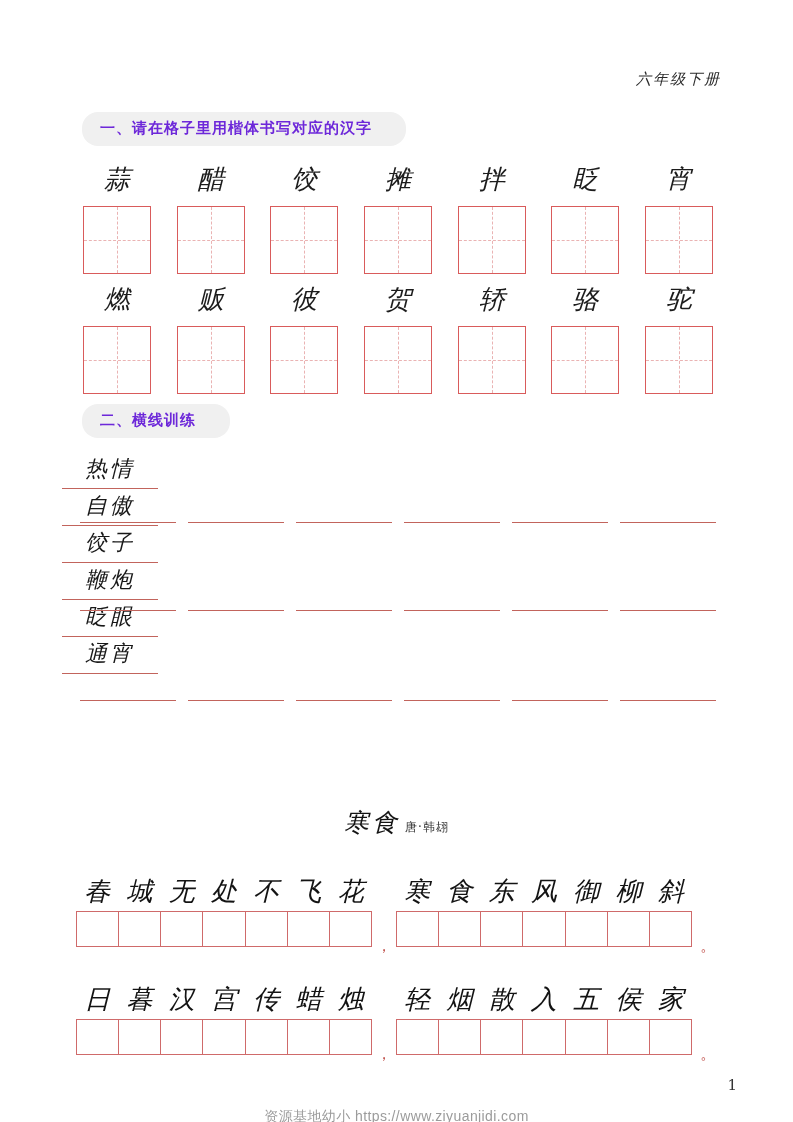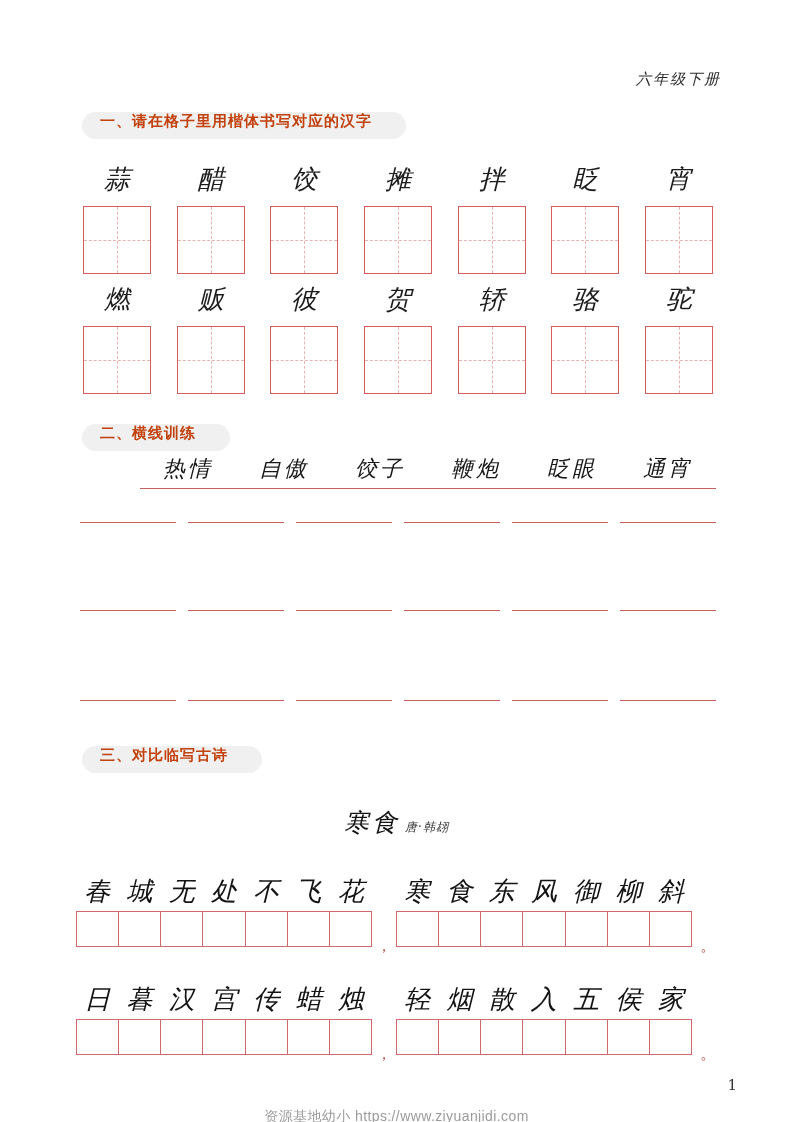--- a/index.html
+++ b/index.html
@@ -24,25 +24,25 @@
     letter-spacing: 2px;
     color: #2b2b2b;
     font-style: italic;
   }
 
   
   .section-pill {
     display: inline-block;
     background: #f0f0f0;
     border-radius: 16px;
-    padding: 0 34px 8px 18px;
+    padding: 7px 34px 8px 18px;
     font-size: 15px;
     font-weight: 700;
     letter-spacing: 1px;
-    color: #c2410c;
+    color: #6d28d9;
   }
   .sec-wrap { position: absolute; left: 82px; }
 
   
   .char-row {
     position: absolute;
     left: 80px;
     width: 636px;
     display: flex;
     justify-content: space-between;
@@ -73,24 +73,25 @@
     border-left:1px dashed #eab3b3;
   }
   .tianzi::after {
     top:50%; left:0; width:100%; height:0;
     border-top:1px dashed #eab3b3;
   }
 
   
   .word-row {
     position: absolute;
-    left: 80px;
+    left: 62px;
     width: 636px;
     display: flex;
-    justify-content: flex-end;
+    justify-content: space-between;
+    flex-direction: column;
   }
   .word-cell { width: 96px; }
   .word-text {
     height: 34px;
     line-height: 34px;
     text-align: center;
     font-family: "DejaVu Serif", "Liberation Serif", serif;
     font-size: 22px;
     font-style: italic;
     color: #181818;
@@ -123,21 +124,20 @@
   .poem-title {
     font-family: "DejaVu Serif", "Liberation Serif", serif;
     font-size: 25px;
     font-style: italic;
     letter-spacing: 3px;
     color: #141414;
   }
   .poem-author {
     font-family: "DejaVu Serif", "Liberation Serif", serif;
     font-size: 12px;
-    font-style: italic;
     color: #333;
     margin-left: 5px;
     letter-spacing: 1px;
   }
 
   .poem-block { position: absolute; left: 76px; width: 648px; }
   .poem-line { position: relative; }
   .poem-half {
     position: absolute;
     top: 0;
@@ -262,21 +262,21 @@
       <div class="char-cell">
         <div class="char-model">骆</div>
         <div class="tianzi"></div>
       </div>
       <div class="char-cell">
         <div class="char-model">驼</div>
         <div class="tianzi"></div>
       </div>
     </div>
 
-  <div class="sec-wrap" style="top:404px;margin-top:20px;">
+  <div class="sec-wrap" style="top:404px;">
     <span class="section-pill">二、横线训练</span>
   </div>
 
   <div class="word-row" id="word-row-0" style="top:452px;">
       <div class="word-cell">
         <div class="word-text">热情</div>
         <div class="word-rule"></div>
       </div>
       <div class="word-cell">
         <div class="word-text">自傲</div>
@@ -355,23 +355,20 @@
         <div class="blank-rule"></div>
       </div>
       <div class="blank-cell">
         <div class="blank-rule"></div>
       </div>
       <div class="blank-cell">
         <div class="blank-rule"></div>
       </div>
     </div>
 
-  <div class="sec-wrap" style="top:746px;">
-    <span class="section-pill">三、对比临写古诗</span>
-  </div>
 
   <div class="poem-title-wrap" style="top:806px;">
     <span class="poem-title">寒食</span><span class="poem-author">唐·韩翃</span>
   </div>
 
   <div class="poem-block" id="poem-block" style="top:862px;">
       <div class="poem-line" style="height: 108px;">
         <div class="poem-half left">
           <div class="poem-chars">
             <span>春</span>

